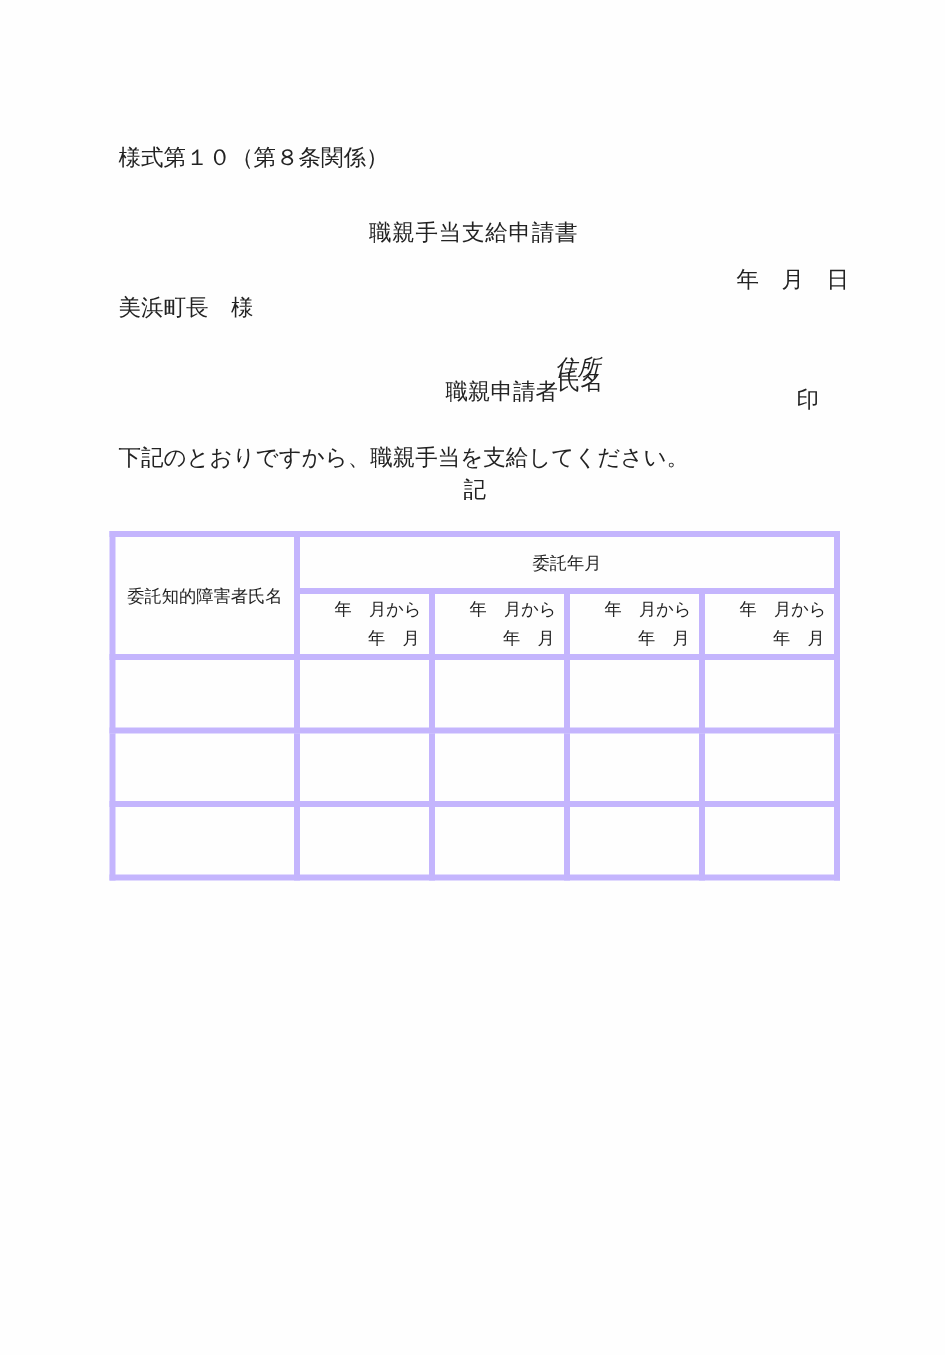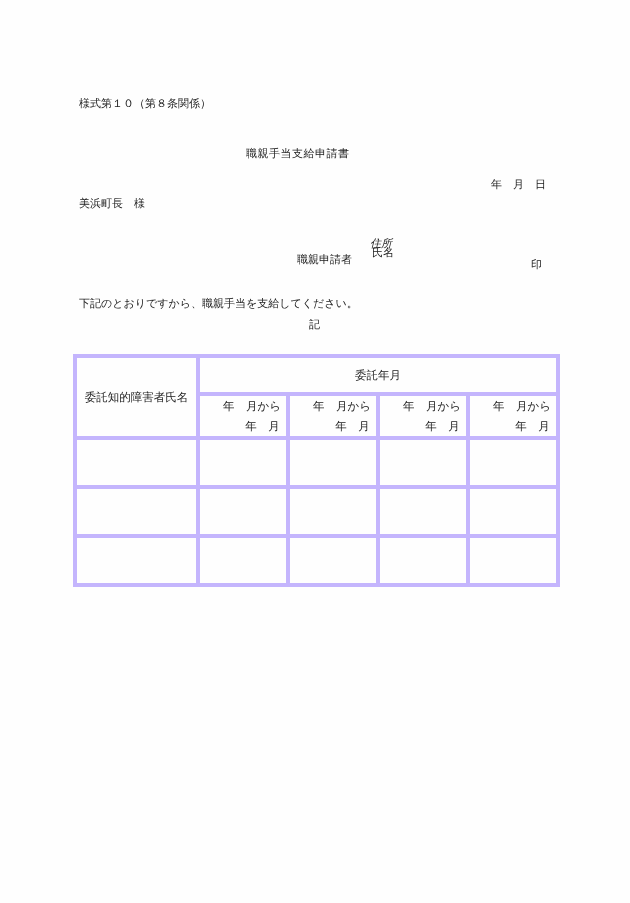--- a/index.html
+++ b/index.html
@@ -1,22 +1,22 @@
 <!DOCTYPE html>
 <html><head>
 <meta charset="utf-8">
 <style>
   html, body { margin: 0; padding: 0; }
   body {
     width: 630px; height: 903px; background: #fefefe; position: relative; overflow: hidden;
     font-family: "DejaVu Serif", "Liberation Serif", serif; color: #222;
   }
   .abs { position: absolute; white-space: nowrap; }
-  .t12 { font-size: 11px; }
-  .title { font-size: 11px; letter-spacing: 0.5px; }
+  .t12 { font-size: 15px; }
+  .title { font-size: 15px; letter-spacing: 0.5px; }
   table.grid {
     position: absolute; left: 73px; top: 354px; width: 484px;
     border-collapse: collapse; table-layout: fixed;
   }
   table.grid td {
     border: 4px solid #c4b5fd; padding: 0; font-size: 11.5px; text-align: center; vertical-align: middle;
   }
   table.grid { border-right: 2px solid #aaa; }
   .c-name { width: 123px; }
   .c-per { width: 90px; }

